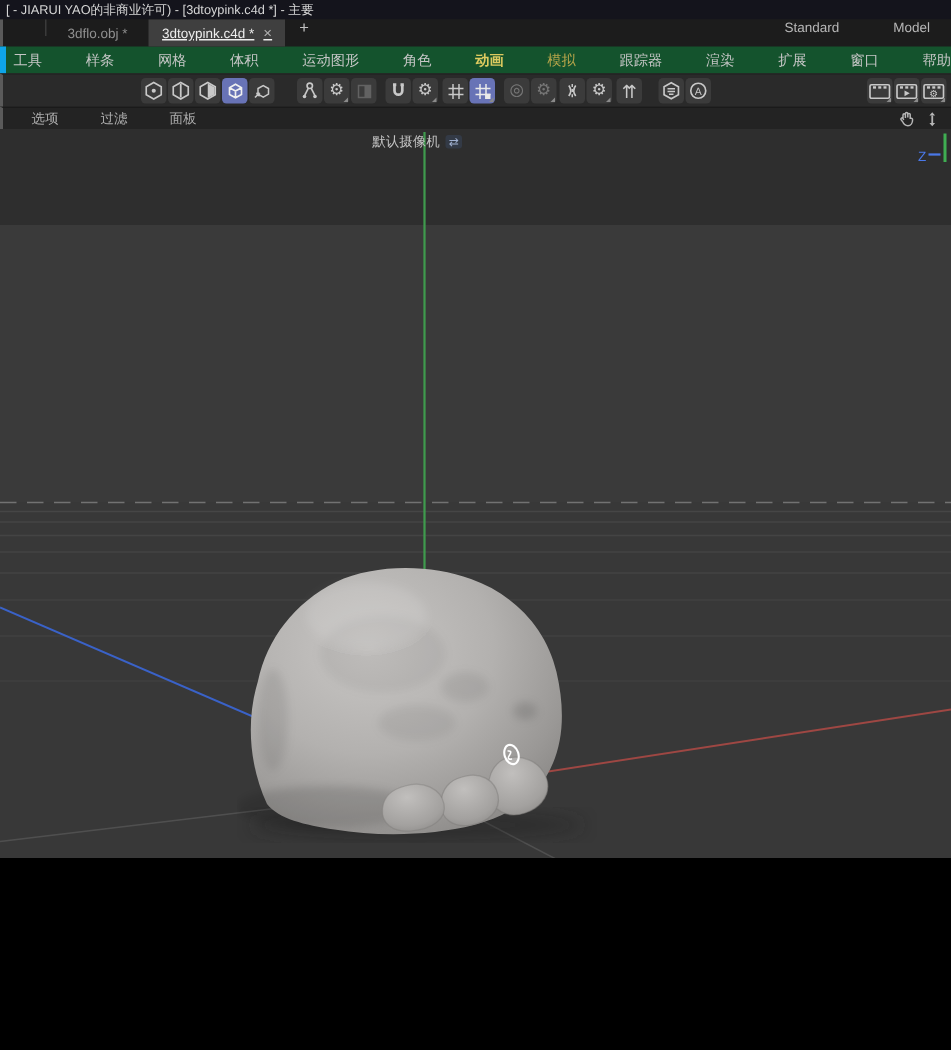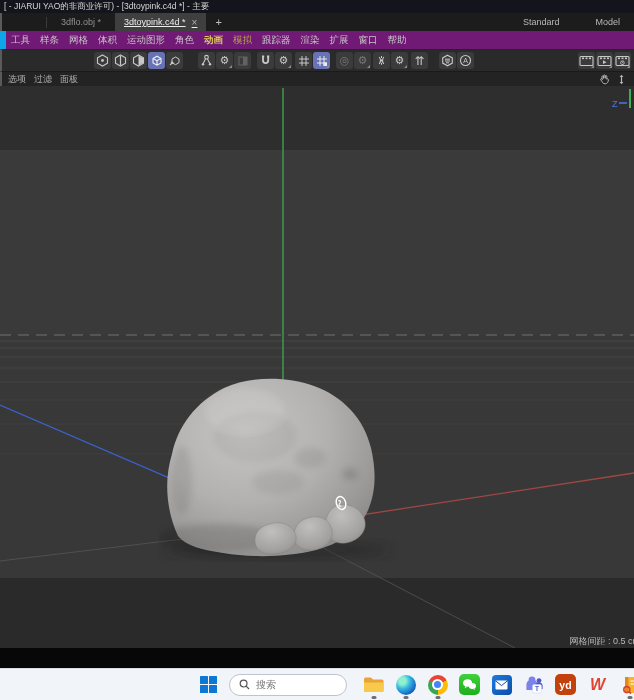--- a/index.html
+++ b/index.html
@@ -1,49 +1,49 @@
 <!DOCTYPE html>
 <html><head>
 <meta charset="utf-8">
 <style>
   * { margin:0; padding:0; box-sizing:border-box; }
   html,body { width:634px; height:700px; background:#000; font-family:"Liberation Sans","DejaVu Sans",sans-serif; }
-  .window { position:relative; width:634px; height:700px; overflow:hidden; background:#1e1e1e; }
+  .window { position:relative; width:634px; height:572px; overflow:hidden; background:#1e1e1e; }
 
   
   .titlebar { height:13px; background:#14141c; color:#d6d6d6; font-size:8.5px; line-height:13px; padding-left:4px; white-space:nowrap; }
 
   
-  .tabbar { height:18px; background:#1c1c1c; display:flex; align-items:center; border-left:2px solid #5a5a5a;padding-left:16px; }
+  .tabbar { height:18px; background:#1c1c1c; display:flex; border-left:2px solid #5a5a5a; }
   .tab-sep { width:1px; height:11px; background:#3a3a3a; margin-left:28px; }
   .tab { font-size:9px; color:#909090; padding:0 14px; height:100%; display:flex; align-items:center; gap:6px; cursor:default; }
   .tab.active { background:#3f3f3f; color:#ededed; padding:0 9px;text-decoration:underline; }
   .tab .close { color:#b0b0b0; font-size:10px; }
   .tab-add { color:#c0c0c0; font-size:11px; margin-left:9px; }
   .tab-spacer { flex:1; }
   .layout-label { font-size:9px; color:#b8b8b8; margin-right:36px; }
   .mode-label { font-size:9px; color:#b8b8b8; margin-right:14px; }
 
   
-  .menubar { height:18px; background:#701a75; display:flex; align-items:center; gap:10px; padding-left:5px; font-size:9.5px; color:#c6c6c6; border-left:6px solid #0ea5e9; }
+  .menubar { height:18px; background:#14532d; display:flex; align-items:center; gap:10px; padding-left:5px; font-size:9.5px; color:#c6c6c6; border-left:4px solid #0ea5e9;justify-content:space-between; }
   .menubar .hl1 { color:#ddca5f;font-weight:bold; }
   .menubar .hl2 { color:#b5a44a; }
 
   
   .toolbar { height:22px; background:#2a2a2a; position:relative; border-left:2px solid #5a5a5a; border-top:1px solid #242424; }
   .grp { position:absolute; top:2px; display:flex; gap:1px; }
   .btn { width:17px; height:17px; background:#3b3b3b; border-radius:3px; display:flex; align-items:center; justify-content:center; position:relative; }
   .btn.active { background:#6873b6; }
   .btn.dim svg, .btn.dim span { opacity:.42; }
   .btn span.g { font-size:11px; color:#c9c9c9; line-height:1; }
   .btn svg { display:block; }
   .btn.sub::after { content:""; position:absolute; right:1px; bottom:1px; border-left:3px solid transparent; border-bottom:3px solid #8a8a8a; }
 
   
-  .vpmenu { height:15px; background:#232323; display:flex; align-items:center; gap:8px; padding-left:6px; font-size:9px; color:#aeaeae; border-top:1px solid #1a1a1a; border-left:2px solid #5a5a5a; }
+  .vpmenu { height:15px; background:#232323; display:flex; align-items:center; gap:28px; padding-left:19px; font-size:9px; color:#aeaeae; border-top:1px solid #1a1a1a; border-left:2px solid #5a5a5a; }
   .vpmenu .right { margin-left:auto; display:flex; gap:6px; margin-right:7px; }
 
   
   .viewport { position:relative; width:634px; height:562px; overflow:hidden;
     background:linear-gradient(#2e2e2e 0 64px, #3a3a3a 64px 249px, #383838 249px 492px, #2a2a2a 492px 562px); }
   .axes { position:absolute; left:0; top:0; }
   .cam-label { position:absolute; left:0; right:78px; top:2px; display:flex; justify-content:center; align-items:center; gap:4px; }
   .cam-label .txt { font-size:9px; color:#c4c4c4; }
   .cam-label .badge { background:#333a46; color:#9fb0d0; font-size:8px; line-height:9px; border-radius:2px; padding:0 2px; }
   .grid-label { position:absolute; right:-6px; bottom:0px; font-size:9px; color:#b9b9b9; white-space:nowrap; }
@@ -300,20 +300,24 @@
       <line x1="283" y1="2" x2="283" y2="441" stroke="#3f9a4d" stroke-width="1.5"></line>
       <line x1="283" y1="441" x2="634" y2="387" stroke="#9e4743" stroke-width="1.3"></line>
 
       <g>
         <line x1="630" y1="3" x2="630" y2="22" stroke="#3fae52" stroke-width="2"></line>
         <line x1="619" y1="17" x2="627" y2="17" stroke="#4a78e8" stroke-width="1.5"></line>
         <text x="612" y="21" font-size="9" fill="#4a78e8" font-family="Liberation Sans, sans-serif">Z</text>
       </g>
     </svg>
 
+    <div class="cam-label">
+      <span class="txt">默认摄像机</span>
+      <span class="badge">⇄</span>
+    </div>
 
     <svg class="model" width="240" height="192" viewBox="0 0 240 192">
       <defs>
         <radialGradient id="mainG" cx="38%" cy="30%" r="80%">
           <stop offset="0%" stop-color="#c8c6c4"></stop>
           <stop offset="50%" stop-color="#b3b1af"></stop>
           <stop offset="82%" stop-color="#9a9896"></stop>
           <stop offset="100%" stop-color="#888684"></stop>
         </radialGradient>
         <radialGradient id="footG" cx="40%" cy="28%" r="85%">

